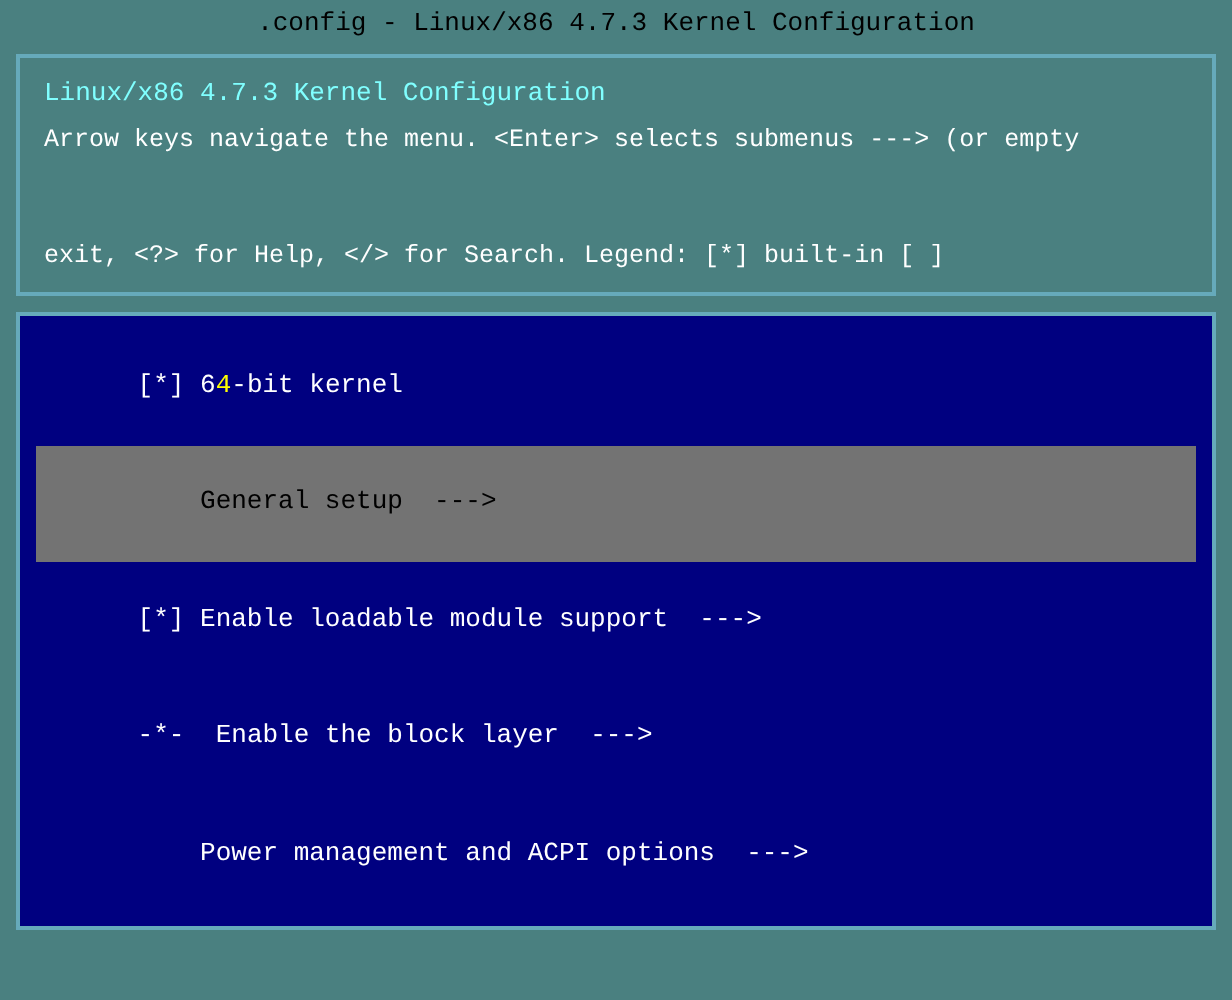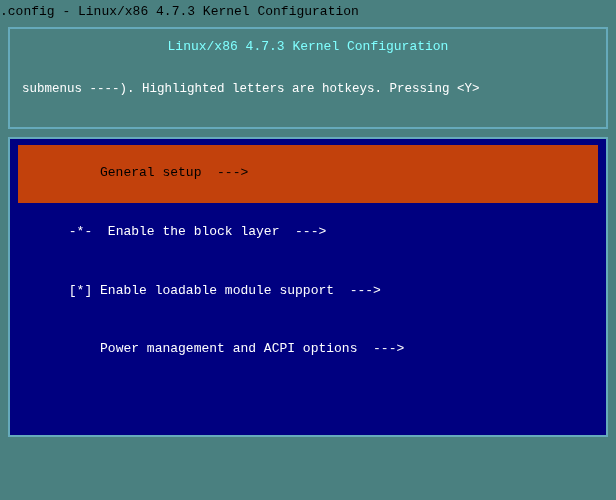--- a/index.html
+++ b/index.html
@@ -7,39 +7,38 @@
       width: 616px;
       height: 500px;
       background-color: #4a8080;
       font-family: 'Courier New', Courier, monospace;
       font-size: 13px;
       overflow: hidden;
     }
     .title-bar {
       background-color: #4a8080;
       color: #000;
-      text-align: left;
+      text-align: center;
       padding: 4px 0;
       font-size: 13px;
     }
     .main-container {
       margin: 4px 8px;
       background-color: #4a8080;
     }
     .header-box {
       background-color: #4a8080;
       border: 2px solid #6ab;
       padding: 8px 12px;
       color: #fff;
       line-height: 1.5;
       font-size: 13px;
     }
     .header-box .title-line {
       color: #80ffff;
-      text-align: center;
       margin-bottom: 4px;
     }
     .header-box .info-text {
       color: #ffffff;
       font-size: 12.5px;
       line-height: 1.55;
     }
     .menu-box {
       margin-top: 8px;
       border: 2px solid #6ab;
@@ -48,53 +47,57 @@
       min-height: 300px;
     }
     .menu-item {
       color: #ffffff;
       padding: 1px 4px;
       font-size: 13px;
       white-space: pre;
       line-height: 1.45;
     }
     .menu-item.selected {
-      background-color: #c2410c;
+      background-color: #737373;
       color: #000000;
     }
     .menu-item .hotkey {
       color: #ffff00;
     }
   </style>
 </head>
 <body>
 
 <div class="title-bar">
   <span>.config - Linux/x86 4.7.3 Kernel Configuration</span>
 </div>
 
 <div class="main-container">
   <div class="header-box">
     <div class="title-line">Linux/x86 4.7.3 Kernel Configuration</div>
     <div class="info-text">
+      <span>Arrow keys navigate the menu.  &lt;Enter&gt; selects submenus ---&gt; (or empty</span><br>
       <br>
-      <span>submenus ----).  Highlighted letters are hotkeys.  Pressing &lt;Y&gt;</span><br>
       <br>
+      <span>exit, &lt;?&gt; for Help, &lt;/&gt; for Search.  Legend: [*] built-in  [ ]</span>
     </div>
   </div>
 
   <div class="menu-box">
+    <div class="menu-item">
+      [*] 6<span class="hotkey">4</span>-bit kernel
+    </div>
     <div class="menu-item selected">
       &nbsp;&nbsp;&nbsp;&nbsp;<span>General setup  ---&gt;</span>
     </div>
     <div class="menu-item">
-      -*-  <span>E</span>nable the block layer  ---&gt;
+      [*] <span>E</span>nable loadable module support  ---&gt;
     </div>
     <div class="menu-item">
-      [*] <span>E</span>nable loadable module support  ---&gt;
+      -*-  <span>E</span>nable the block layer  ---&gt;
     </div>
     <div class="menu-item">
       &nbsp;&nbsp;&nbsp;&nbsp;<span>P</span>ower management and ACPI options  ---&gt;
     </div>
 
   </div>
 
 </div>
 
 </body></html>

